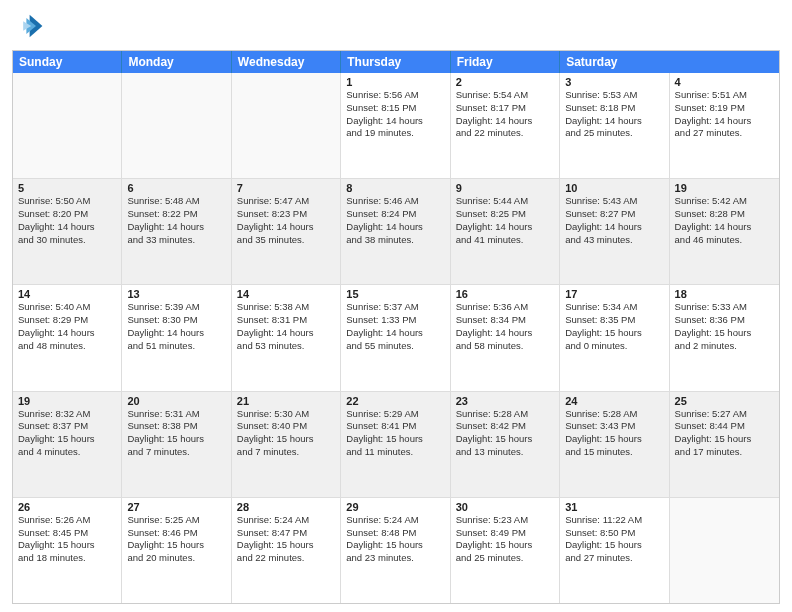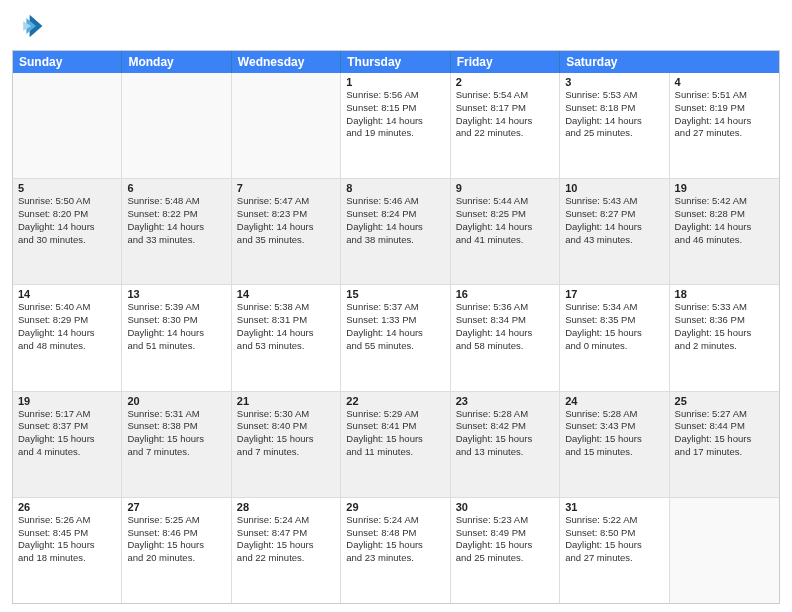--- a/index.html
+++ b/index.html
@@ -280,21 +280,21 @@
             <span class="day-num">18</span>
             <span class="cell-line">Sunrise: 5:33 AM</span>
             <span class="cell-line">Sunset: 8:36 PM</span>
             <span class="cell-line">Daylight: 15 hours</span>
             <span class="cell-line">and 2 minutes.</span>
           </div>
         </div>
         <div class="cal-row">
           <div class="cal-cell shaded">
             <span class="day-num">19</span>
-            <span class="cell-line">Sunrise: 5:17 AM</span>
+            <span class="cell-line">Sunrise: 8:32 AM</span>
             <span class="cell-line">Sunset: 8:37 PM</span>
             <span class="cell-line">Daylight: 15 hours</span>
             <span class="cell-line">and 4 minutes.</span>
           </div>
           <div class="cal-cell shaded">
             <span class="day-num">20</span>
             <span class="cell-line">Sunrise: 5:31 AM</span>
             <span class="cell-line">Sunset: 8:38 PM</span>
             <span class="cell-line">Daylight: 15 hours</span>
             <span class="cell-line">and 7 minutes.</span>
@@ -366,21 +366,21 @@
           </div>
           <div class="cal-cell">
             <span class="day-num">30</span>
             <span class="cell-line">Sunrise: 5:23 AM</span>
             <span class="cell-line">Sunset: 8:49 PM</span>
             <span class="cell-line">Daylight: 15 hours</span>
             <span class="cell-line">and 25 minutes.</span>
           </div>
           <div class="cal-cell">
             <span class="day-num">31</span>
-            <span class="cell-line">Sunrise: 5:22 AM</span>
+            <span class="cell-line">Sunrise: 11:22 AM</span>
             <span class="cell-line">Sunset: 8:50 PM</span>
             <span class="cell-line">Daylight: 15 hours</span>
             <span class="cell-line">and 27 minutes.</span>
           </div>
           <div class="cal-cell empty"></div>
         </div>
       </div>
   </div>
 </div>
 

